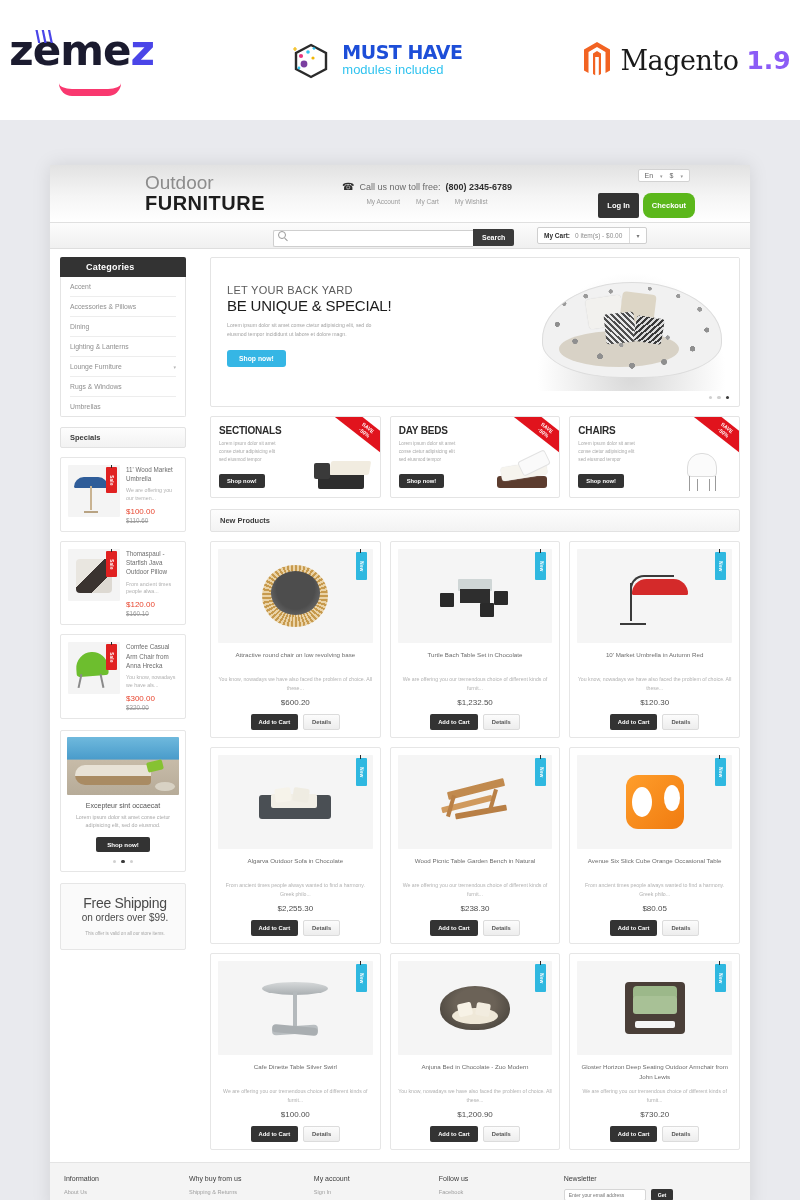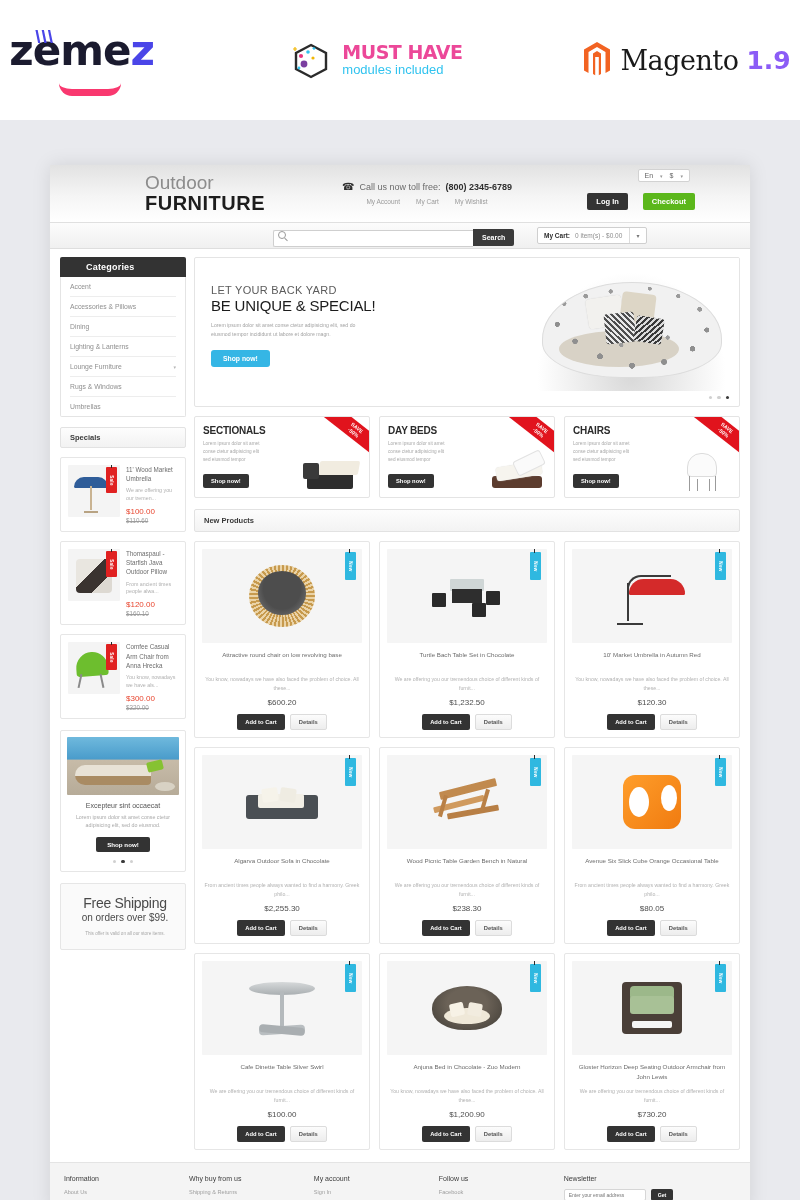--- a/index.html
+++ b/index.html
@@ -33,21 +33,21 @@
     width: 62px; height: 13px;
     border-bottom: 7px solid #f9386f;
     border-radius: 0 0 40px 40px;
   }
   .musthave { display: flex; align-items: center; gap: 9px; }
   .mh-hex { position: relative; width: 44px; height: 44px; }
   .mh-hex svg { display: block; }
   .mh-words { line-height: 1.05; }
   .mh-top {
     font-family: "DejaVu Sans", sans-serif;
-    font-size: 19px; font-weight: 700; color: #ec4899;
+    font-size: 19px; font-weight: 700; color: #1d4ed8;
     letter-spacing: -0.5px;
   }
   .mh-bot { font-size: 13px; color: #31c3ef; letter-spacing: 0px; }
   .magento { display: flex; align-items: center; gap: 8px; }
   .mg-mark { width: 30px; height: 38px; }
   .mg-name {
     font-family: "DejaVu Serif", serif;
     font-size: 27px; color: #1a1a1a; letter-spacing: -0.5px;
   }
   .mg-ver {
@@ -88,28 +88,28 @@
     margin-top: 6px; display: flex; justify-content: center; gap: 16px;
     font-size: 6.5px; color: #9a9a9a;
   }
   .lang-box {
     position: absolute; right: 60px; top: 4px;
     border: 1px solid #d2d2d2; background: #fff; border-radius: 2px;
     padding: 2px 6px; font-size: 7px; color: #666;
     display: flex; gap: 7px; align-items: center;
   }
   .lang-box .cv { font-size: 5px; color: #999; }
-  .hdr-btns { position: absolute; right: 55px; top: 28px; display: flex; gap: 15px; }
+  .hdr-btns { position: absolute; right: 55px; top: 28px; display: flex; gap: 4px; }
   .btn-login {
     background: #333; color: #fff; font-size: 7.5px; font-weight: bold;
     padding: 4px 9px; border-radius: 2px; border: none;
   }
   .btn-checkout {
     background: #5bb71b; color: #fff; font-size: 7.5px; font-weight: bold;
-    padding: 0 9px; border-radius: 2px; border: none;
+    padding: 8px 9px; border-radius: 8px; border: none;
   }
 
   
   .navbar {
     position: relative; height: 26px;
     background: linear-gradient(to bottom,#fcfcfc,#f0f0f0);
     border-bottom: 1px solid #dedede;
   }
   .search-wrap {
     position: absolute; left: 223px; top: 4px;
@@ -142,21 +142,21 @@
   .cart-box .ct-val { color: #8e8e8e; }
   .cart-caret {
     position: absolute; right: 0; top: 0; width: 17px; height: 15px;
     border-left: 1px solid #dcdcdc; display: flex;
     align-items: center; justify-content: center; font-size: 6px; color: #777;
   }
 
   
   .site-body { display: flex; padding: 8px 10px 0 10px; gap: 8px; background: #fff; }
   .sidebar { width: 126px; flex: none; }
-  .content { flex: 1; }
+  .content { flex: 1; margin-left: 16px; }
 
   
   .cat-title {
     background: #333; color: #fff; font-size: 9px; font-weight: bold;
     padding: 5px 26px; border-radius: 2px 2px 0 0; letter-spacing: 0.2px;
   }
   .cat-list {
     border: 1px solid #e4e4e4; border-top: none; background: #fff;
     border-radius: 0 0 2px 2px; padding: 0 9px;
   }

